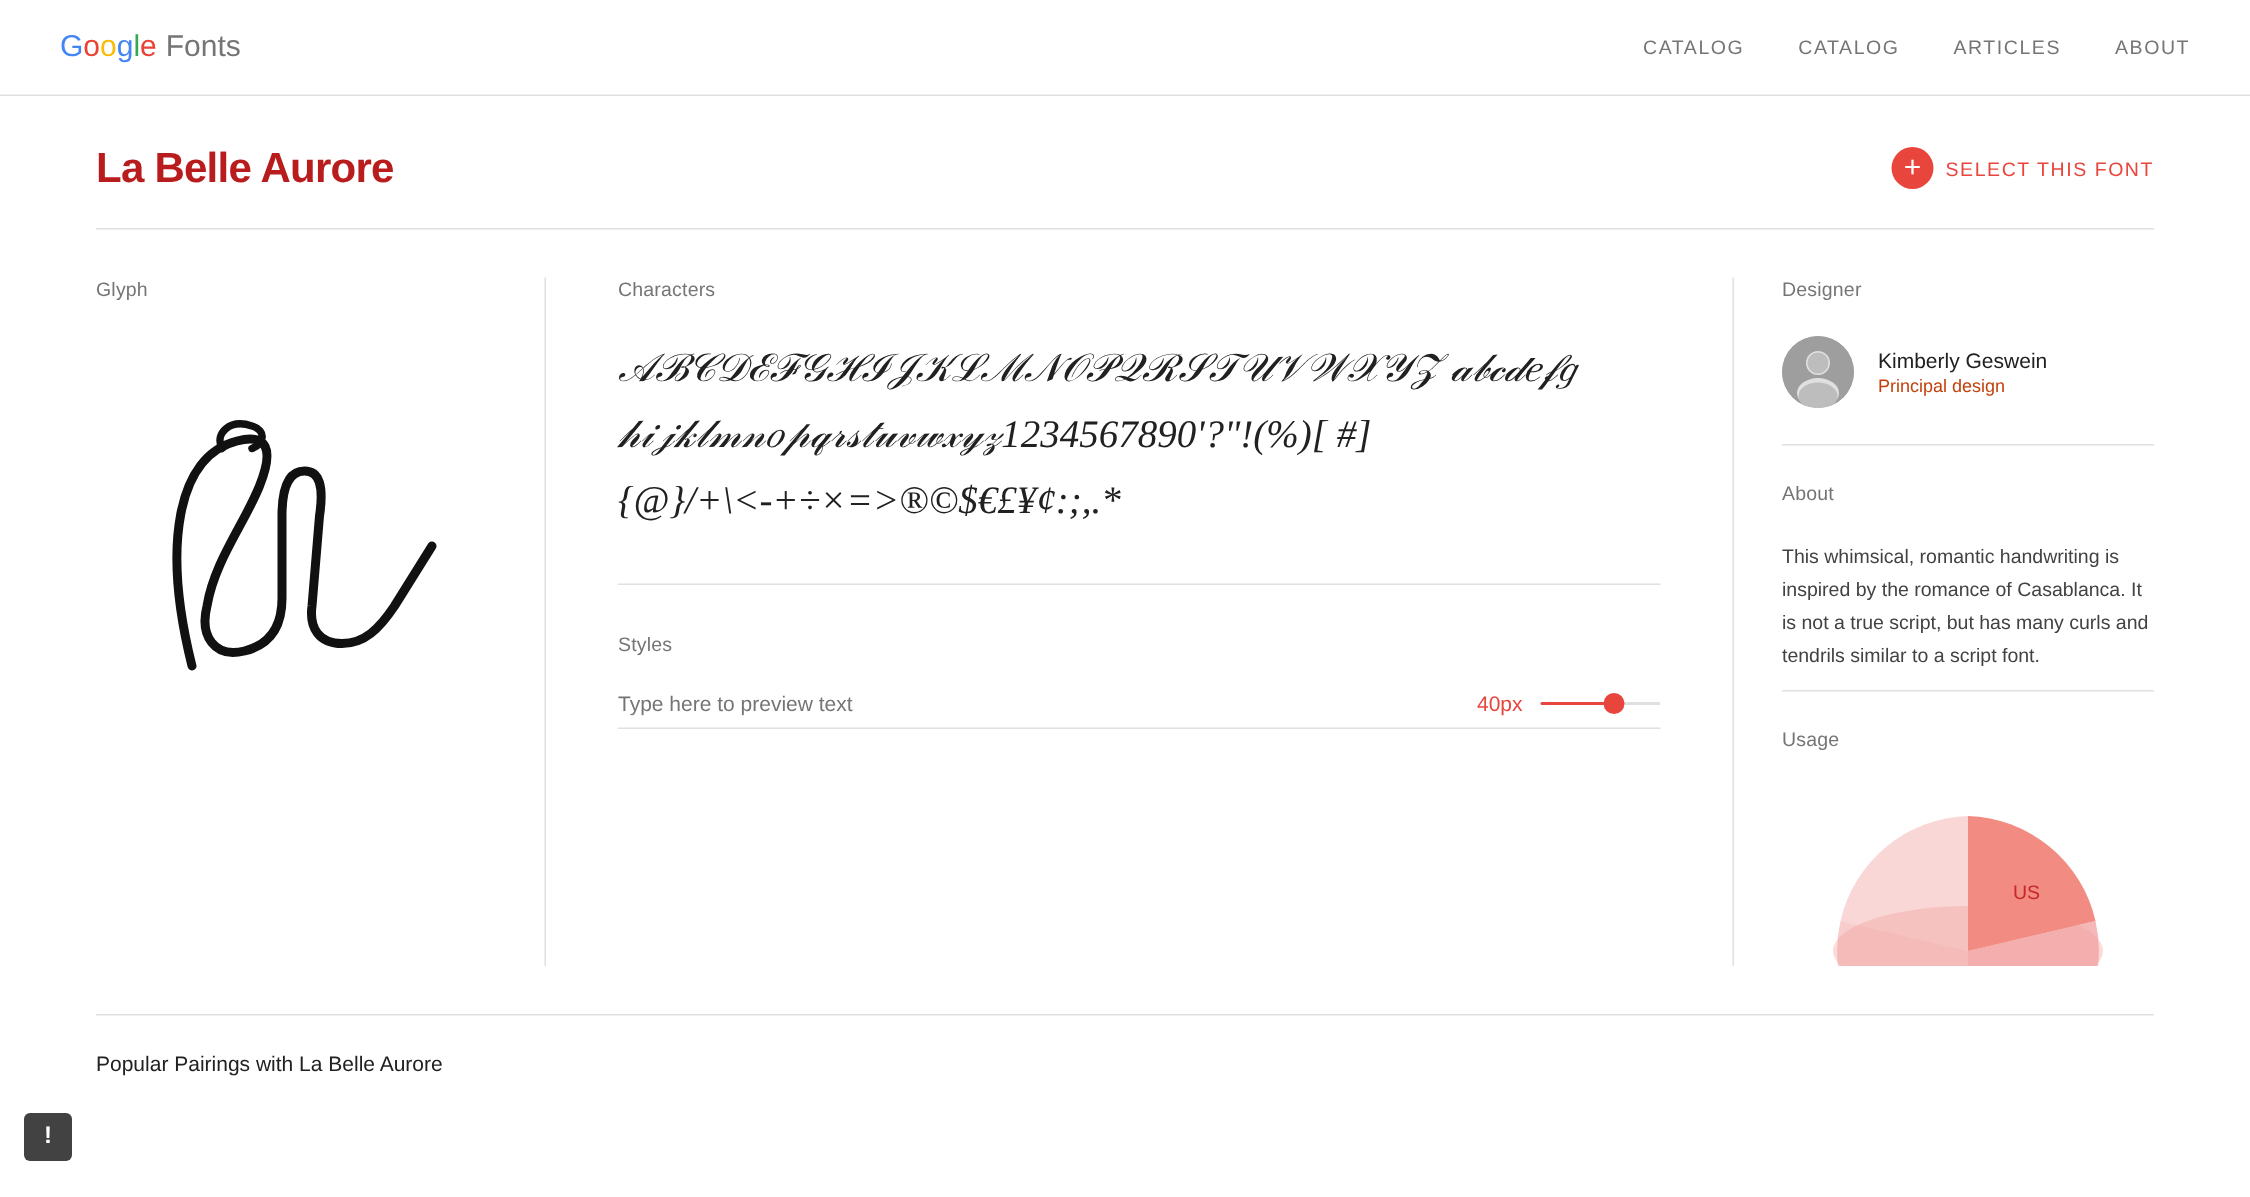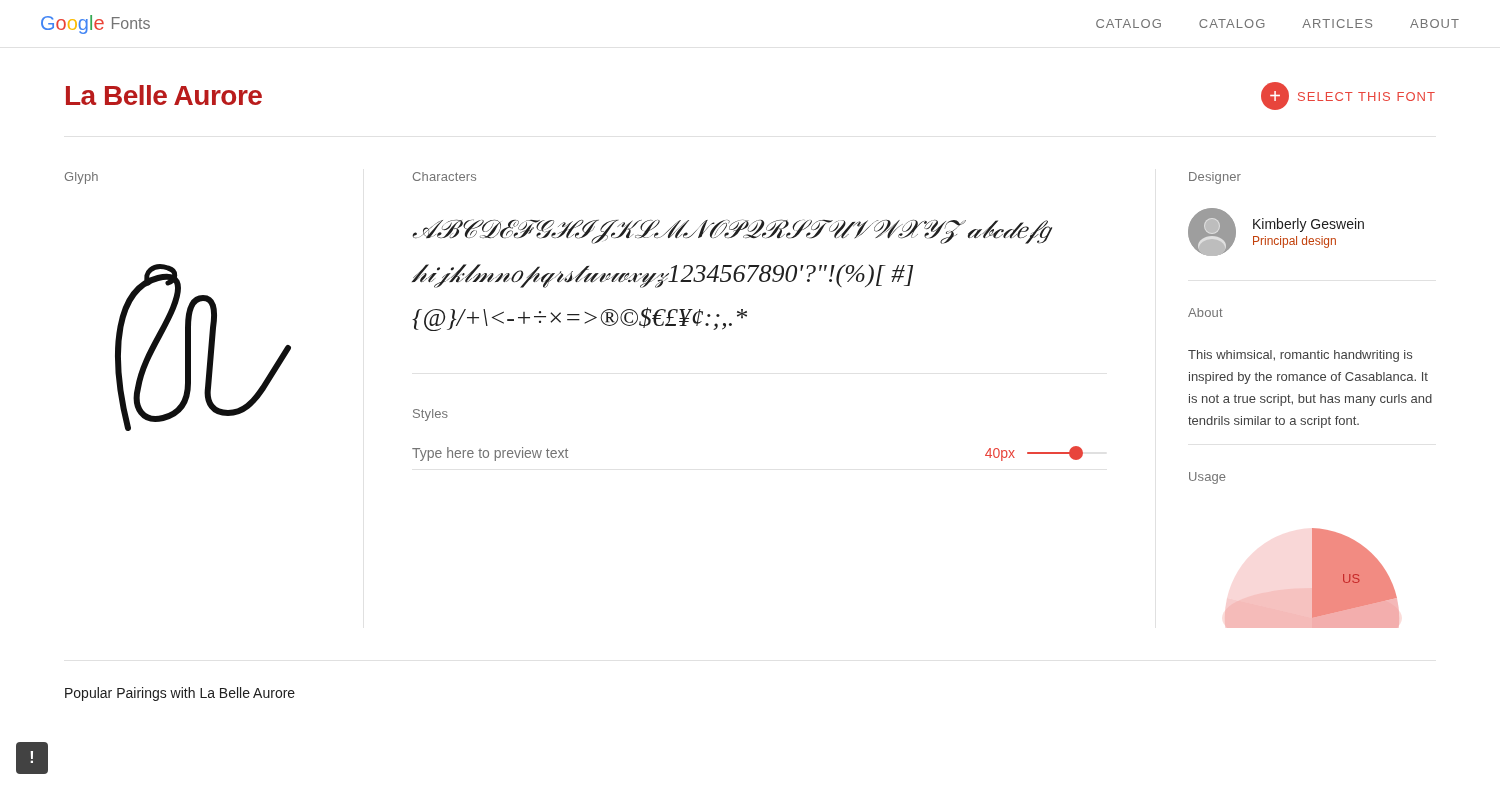--- a/index.html
+++ b/index.html
@@ -4,41 +4,41 @@
   <style>
     * { margin: 0; padding: 0; box-sizing: border-box; }
     body { font-family: 'Arial', sans-serif; background: #fff; color: #212121; font-size: 14px; }
 
     
     .header {
       display: flex;
       align-items: center;
       justify-content: space-between;
       padding: 0 40px;
-      height: 48px;
+      height: 64px;
       border-bottom: 1px solid #e0e0e0;
     }
     .logo {
       display: flex;
       align-items: center;
       gap: 6px;
       font-size: 20px;
     }
     .logo-google {
       font-size: 20px;
       font-weight: 400;
       color: #757575;
     }
     .logo-google span.g { color: #4285F4; }
     .logo-google span.o1 { color: #EA4335; }
     .logo-google span.o2 { color: #FBBC05; }
     .logo-google span.g2 { color: #4285F4; }
     .logo-google span.l { color: #34A853; }
     .logo-google span.e { color: #EA4335; }
-    .logo-fonts { color: #757575; font-size: 16px; font-weight: 400; }
+    .logo-fonts { color: #757575; font-size: 20px; font-weight: 400; }
     .nav {
       display: flex;
       gap: 36px;
     }
     .nav-item {
       font-size: 13px;
       font-weight: 500;
       color: #757575;
       letter-spacing: 0.08em;
       cursor: pointer;

